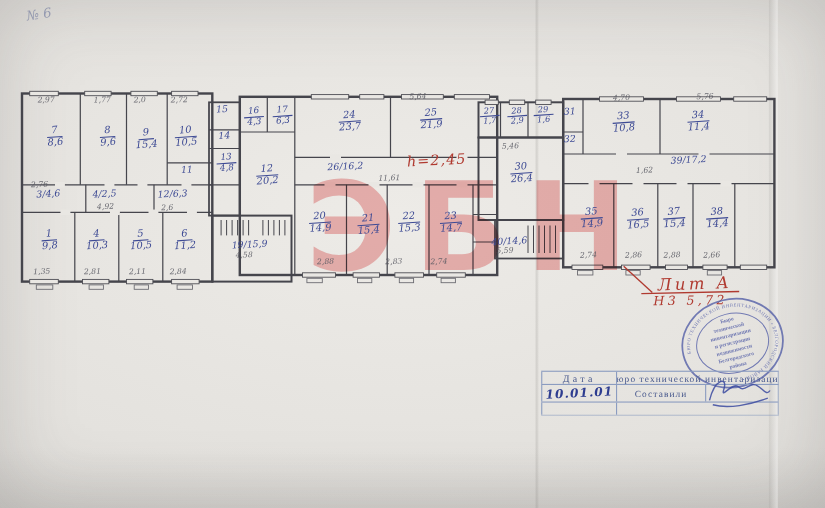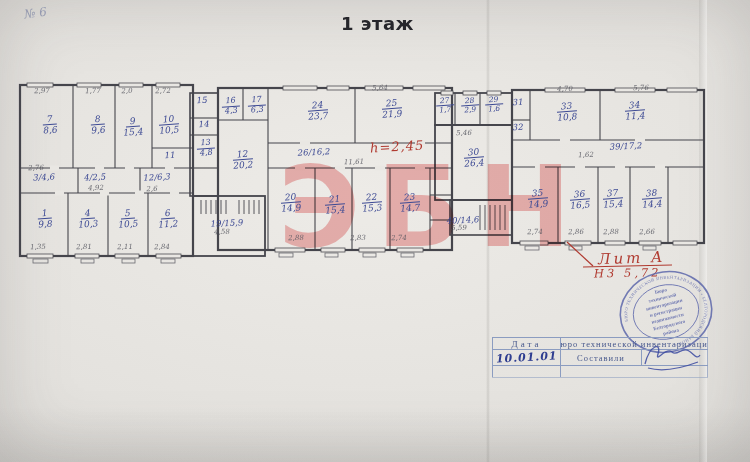--- a/index.html
+++ b/index.html
@@ -55,21 +55,20 @@
   .svg-abs{position:absolute;}
 </style>
 </head>
 <body>
 
 <div class="page">
 
   <div class="crease c1"></div>
   <div class="crease c2"></div>
 
-  <div class="title">1 этаж</div>
   <div class="corner-mark">№ 6</div>
 
   <svg class="svg-abs" style="left:15px;top:80px" width="695" height="190" viewBox="0 0 695 190">
     <g stroke="#45454c" fill="none">
 
       <rect x="5" y="5" width="173" height="171" stroke-width="2.2"></rect>
       <g stroke-width="1.1">
         <line x1="5" y1="88" x2="178" y2="88"></line>
           <line x1="5" y1="113" x2="178" y2="113"></line>
         <line x1="58" y1="5" x2="58" y2="88"></line>

